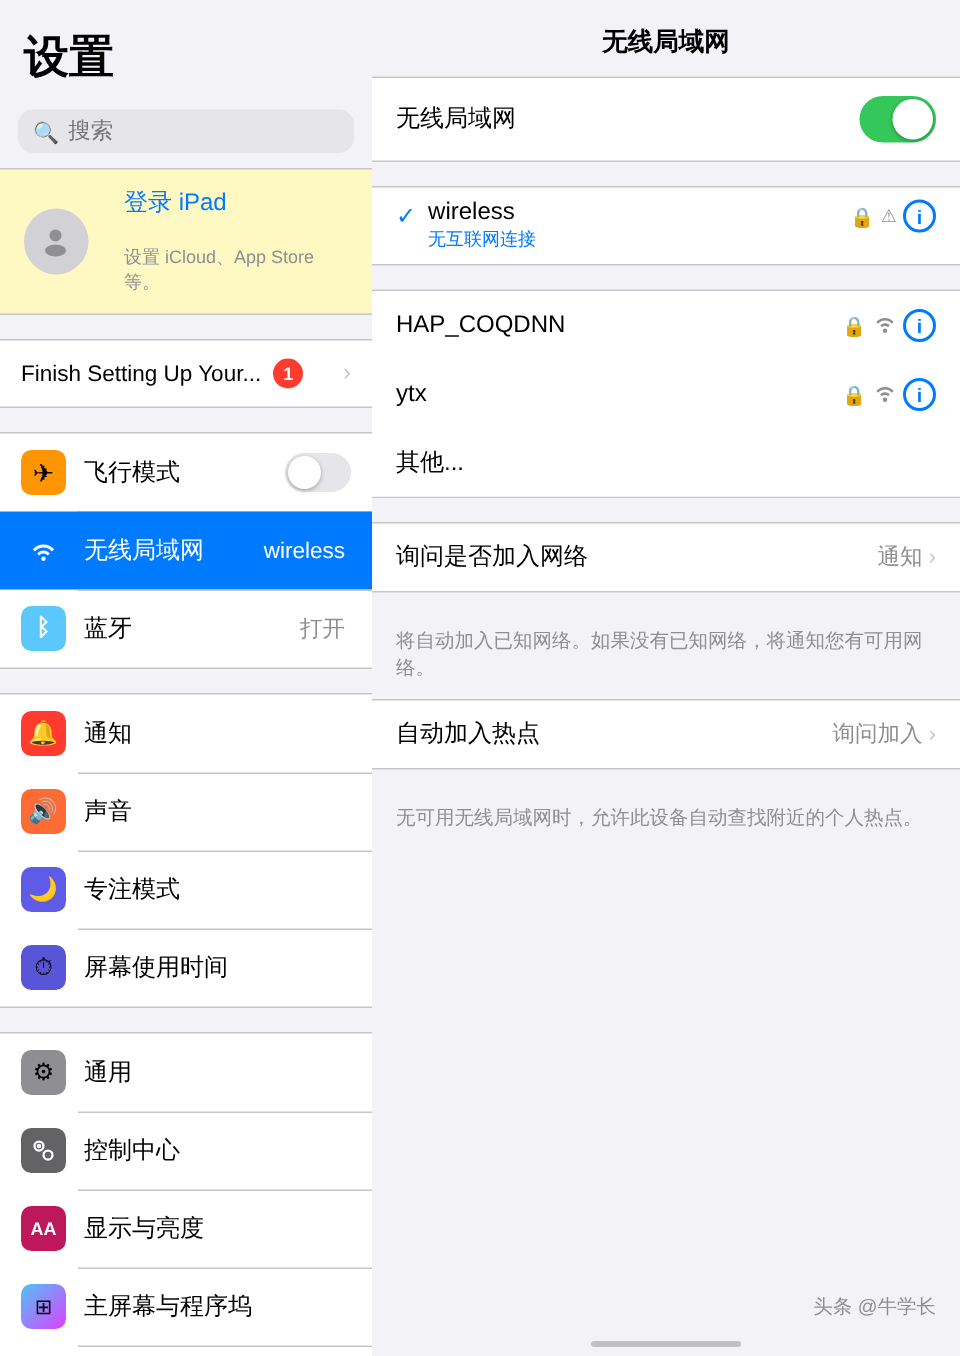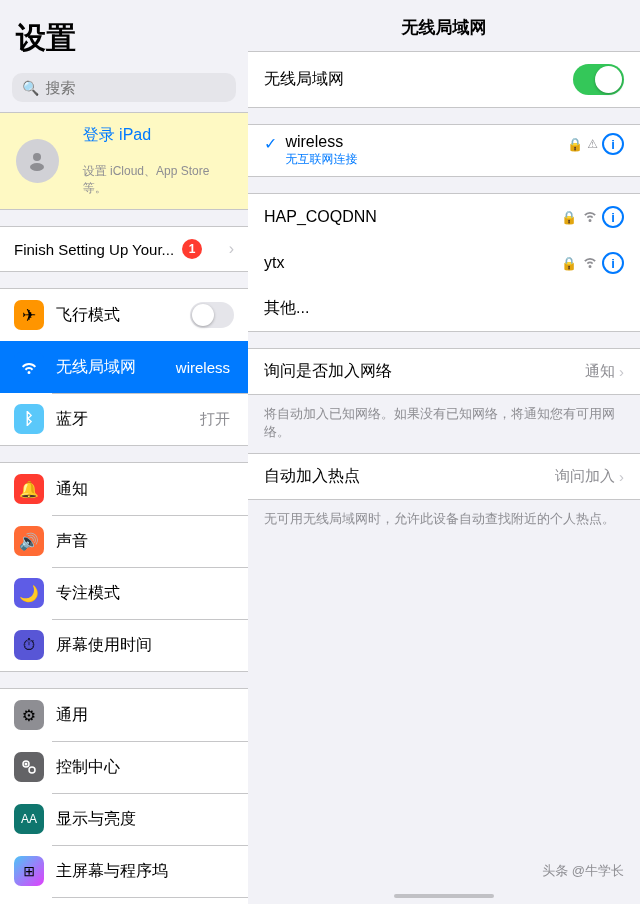--- a/index.html
+++ b/index.html
@@ -338,21 +338,21 @@
       background: #c6c6c8;
     }
     .net-name {
       font-size: 16px;
       color: #000;
     }
 
     
     .option-section {
       background: #fff;
-      margin: 0 0 4px 0;
+      margin: 0 0 17px 0;
       border-top: 0.5px solid #c6c6c8;
       border-bottom: 0.5px solid #c6c6c8;
     }
     .option-row {
       display: flex;
       align-items: center;
       justify-content: space-between;
       padding: 12px 16px;
     }
     .option-label {
@@ -481,21 +481,21 @@
       <div class="icon-box gray2" style="background:#636366;">
         <svg width="16" height="16" viewBox="0 0 16 16" fill="white">
           <circle cx="5" cy="5" r="3" fill="none" stroke="white" stroke-width="1.5"></circle>
           <circle cx="11" cy="11" r="3" fill="none" stroke="white" stroke-width="1.5"></circle>
           <circle cx="5" cy="5" r="1.5" fill="white"></circle>
         </svg>
       </div>
       <span class="item-label">控制中心</span>
     </div>
     <div class="settings-item">
-      <div class="icon-box aa" style="background:#0f766e;font-size:12px;font-weight:400;color:white;">AA</div>
+      <div class="icon-box aa" style="background:#be185d;font-size:12px;font-weight:700;color:white;">AA</div>
       <span class="item-label">显示与亮度</span>
     </div>
     <div class="settings-item">
       <div class="icon-box" style="background:linear-gradient(135deg,#4fc3f7,#e040fb);font-size:14px;">⊞</div>
       <span class="item-label">主屏幕与程序坞</span>
     </div>
     <div class="settings-item">
       <div class="icon-box blue" style="background:#007aff;">
         <svg width="18" height="18" viewBox="0 0 18 18" fill="white">
           <circle cx="9" cy="4" r="2"></circle>

